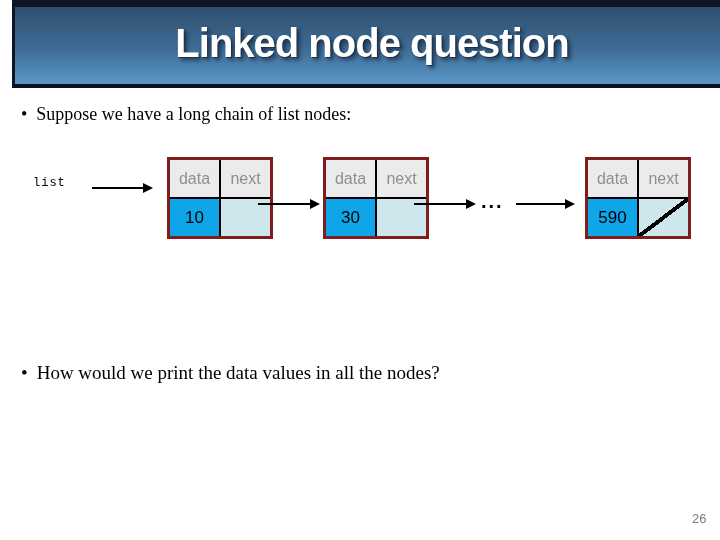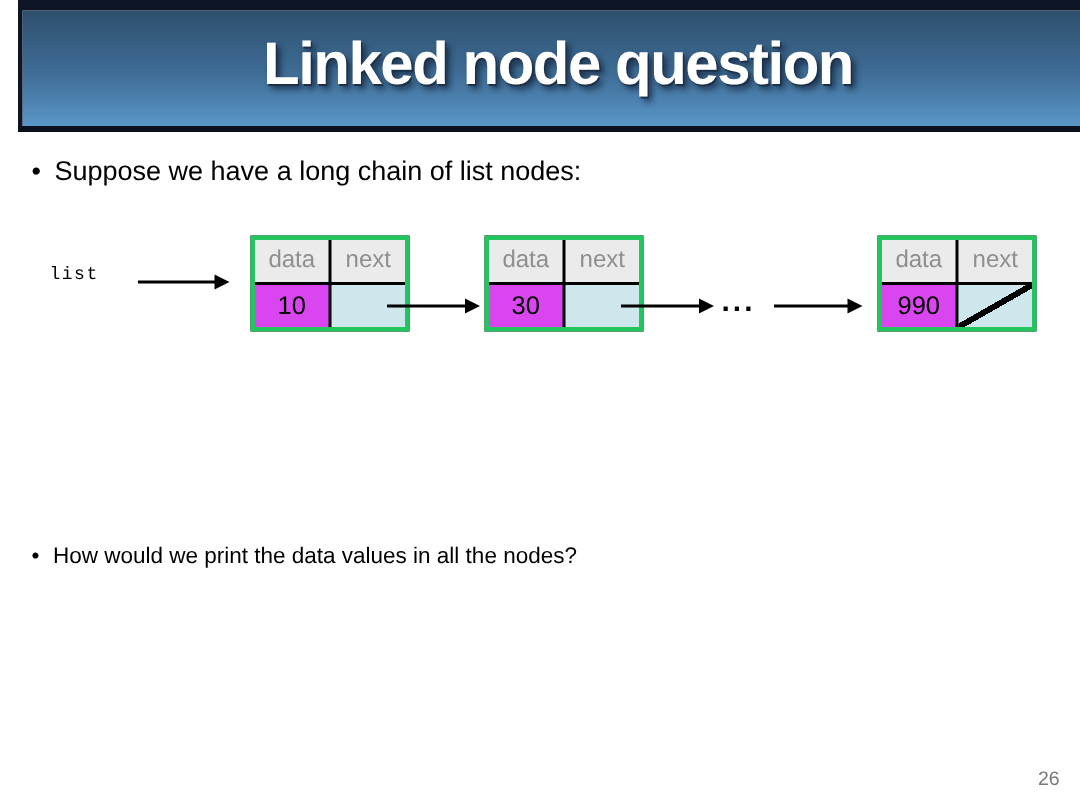--- a/index.html
+++ b/index.html
@@ -37,65 +37,66 @@
     letter-spacing: -1px;
     text-shadow: 1px 1px 0 #1c3048, 3px 3px 4px rgba(10, 20, 40, 0.65);
     padding-bottom: 4px;
   }
 
   
   .bullet {
     position: absolute;
     color: #000000;
     white-space: nowrap;
+    font-family: Liberation Serif, serif;
   }
   .bullet .glyph { display: inline-block; }
   .bullet-1 { left: 21px; top: 104px; font-size: 18px; }
   .bullet-1 .glyph { margin-right: 9px; }
   .sub-bullet { left: 38px; top: 266px; font-size: 16px; }
   .sub-bullet .glyph { margin-right: 7px; }
-  .bullet-2 { left: 21px; top: 362px; font-size: 15px; }
+  .bullet-2 { left: 21px; top: 362px; font-size: 19px; }
   .bullet-2 .glyph { margin-right: 9px; }
 
   
   .diagram { position: absolute; top: 0; left: 0; width: 720px; height: 540px; }
 
   .list-label {
     position: absolute;
     left: 33px; top: 176px;
     font-family: "Liberation Mono", "DejaVu Sans Mono", monospace;
     font-size: 12px;
     color: #000000;
     letter-spacing: 1px;
   }
 
   .node {
     position: absolute;
     top: 157px;
-    width: 106px; height: 64px;
-    border: 3px solid #22c55e;
+    width: 106px; height: 82px;
+    border: 3px solid #7f1d1d;
     background: #000000;
     display: grid;
     grid-template-columns: 1fr 1fr;
     grid-template-rows: 1fr 1fr;
     gap: 2px;
   }
   .node .cell {
     display: flex;
     align-items: center;
     justify-content: center;
     overflow: hidden;
   }
   .node .hdr {
     background: #ebebeb;
     color: #8f8f8f;
     font-size: 16px;
   }
   .node .val {
-    background: #d946ef;
+    background: #0ea5e9;
     color: #000000;
     font-size: 17px;
   }
   .node .next {
     background: #cde7ec;
     position: relative;
   }
   .node .next.null {
     background:
       linear-gradient(to bottom right,
@@ -182,21 +183,21 @@
 
     <div class="arrow arrow-n2dots"></div>
 
     <div class="ellipsis">...</div>
 
     <div class="arrow arrow-dotsn3"></div>
 
     <div class="node node-3">
       <div class="cell hdr">data</div>
       <div class="cell hdr">next</div>
-      <div class="cell val">990</div>
+      <div class="cell val">590</div>
       <div class="cell next null"></div>
     </div>
 
   </div>
 
 
   <div class="bullet bullet-2">
     <span class="glyph">•</span><span>How would we print the data values in all the nodes?</span>
   </div>
 

